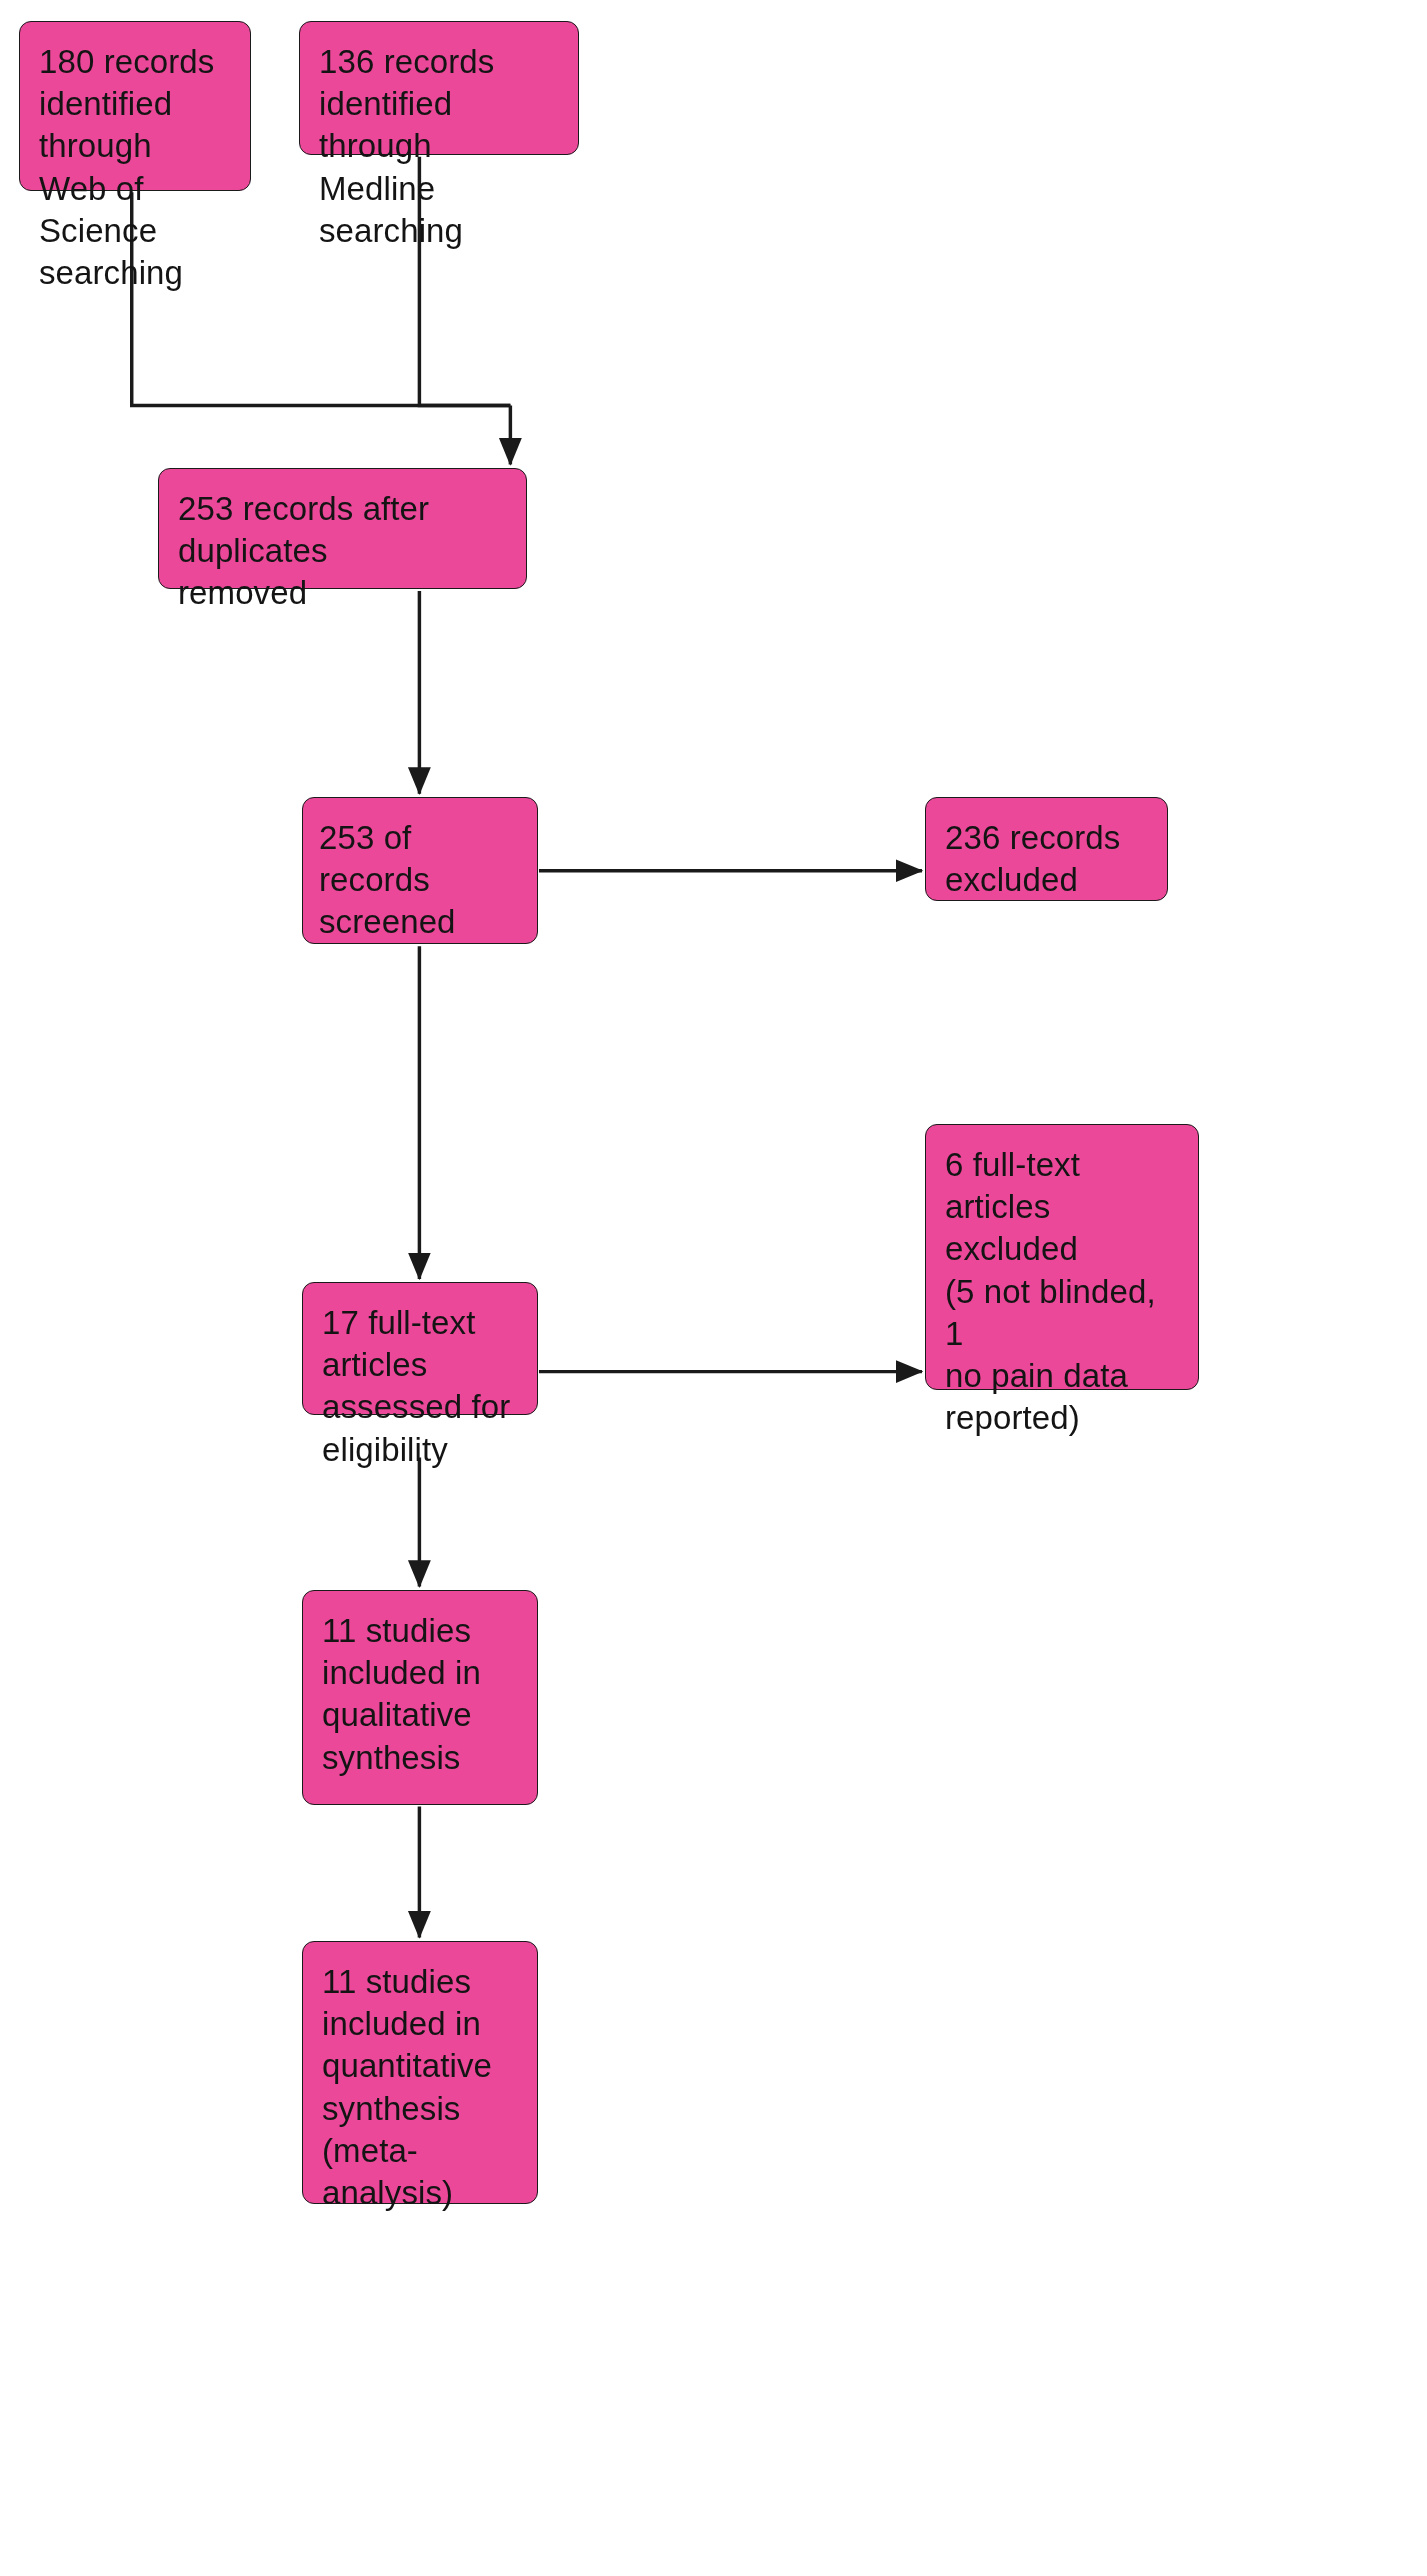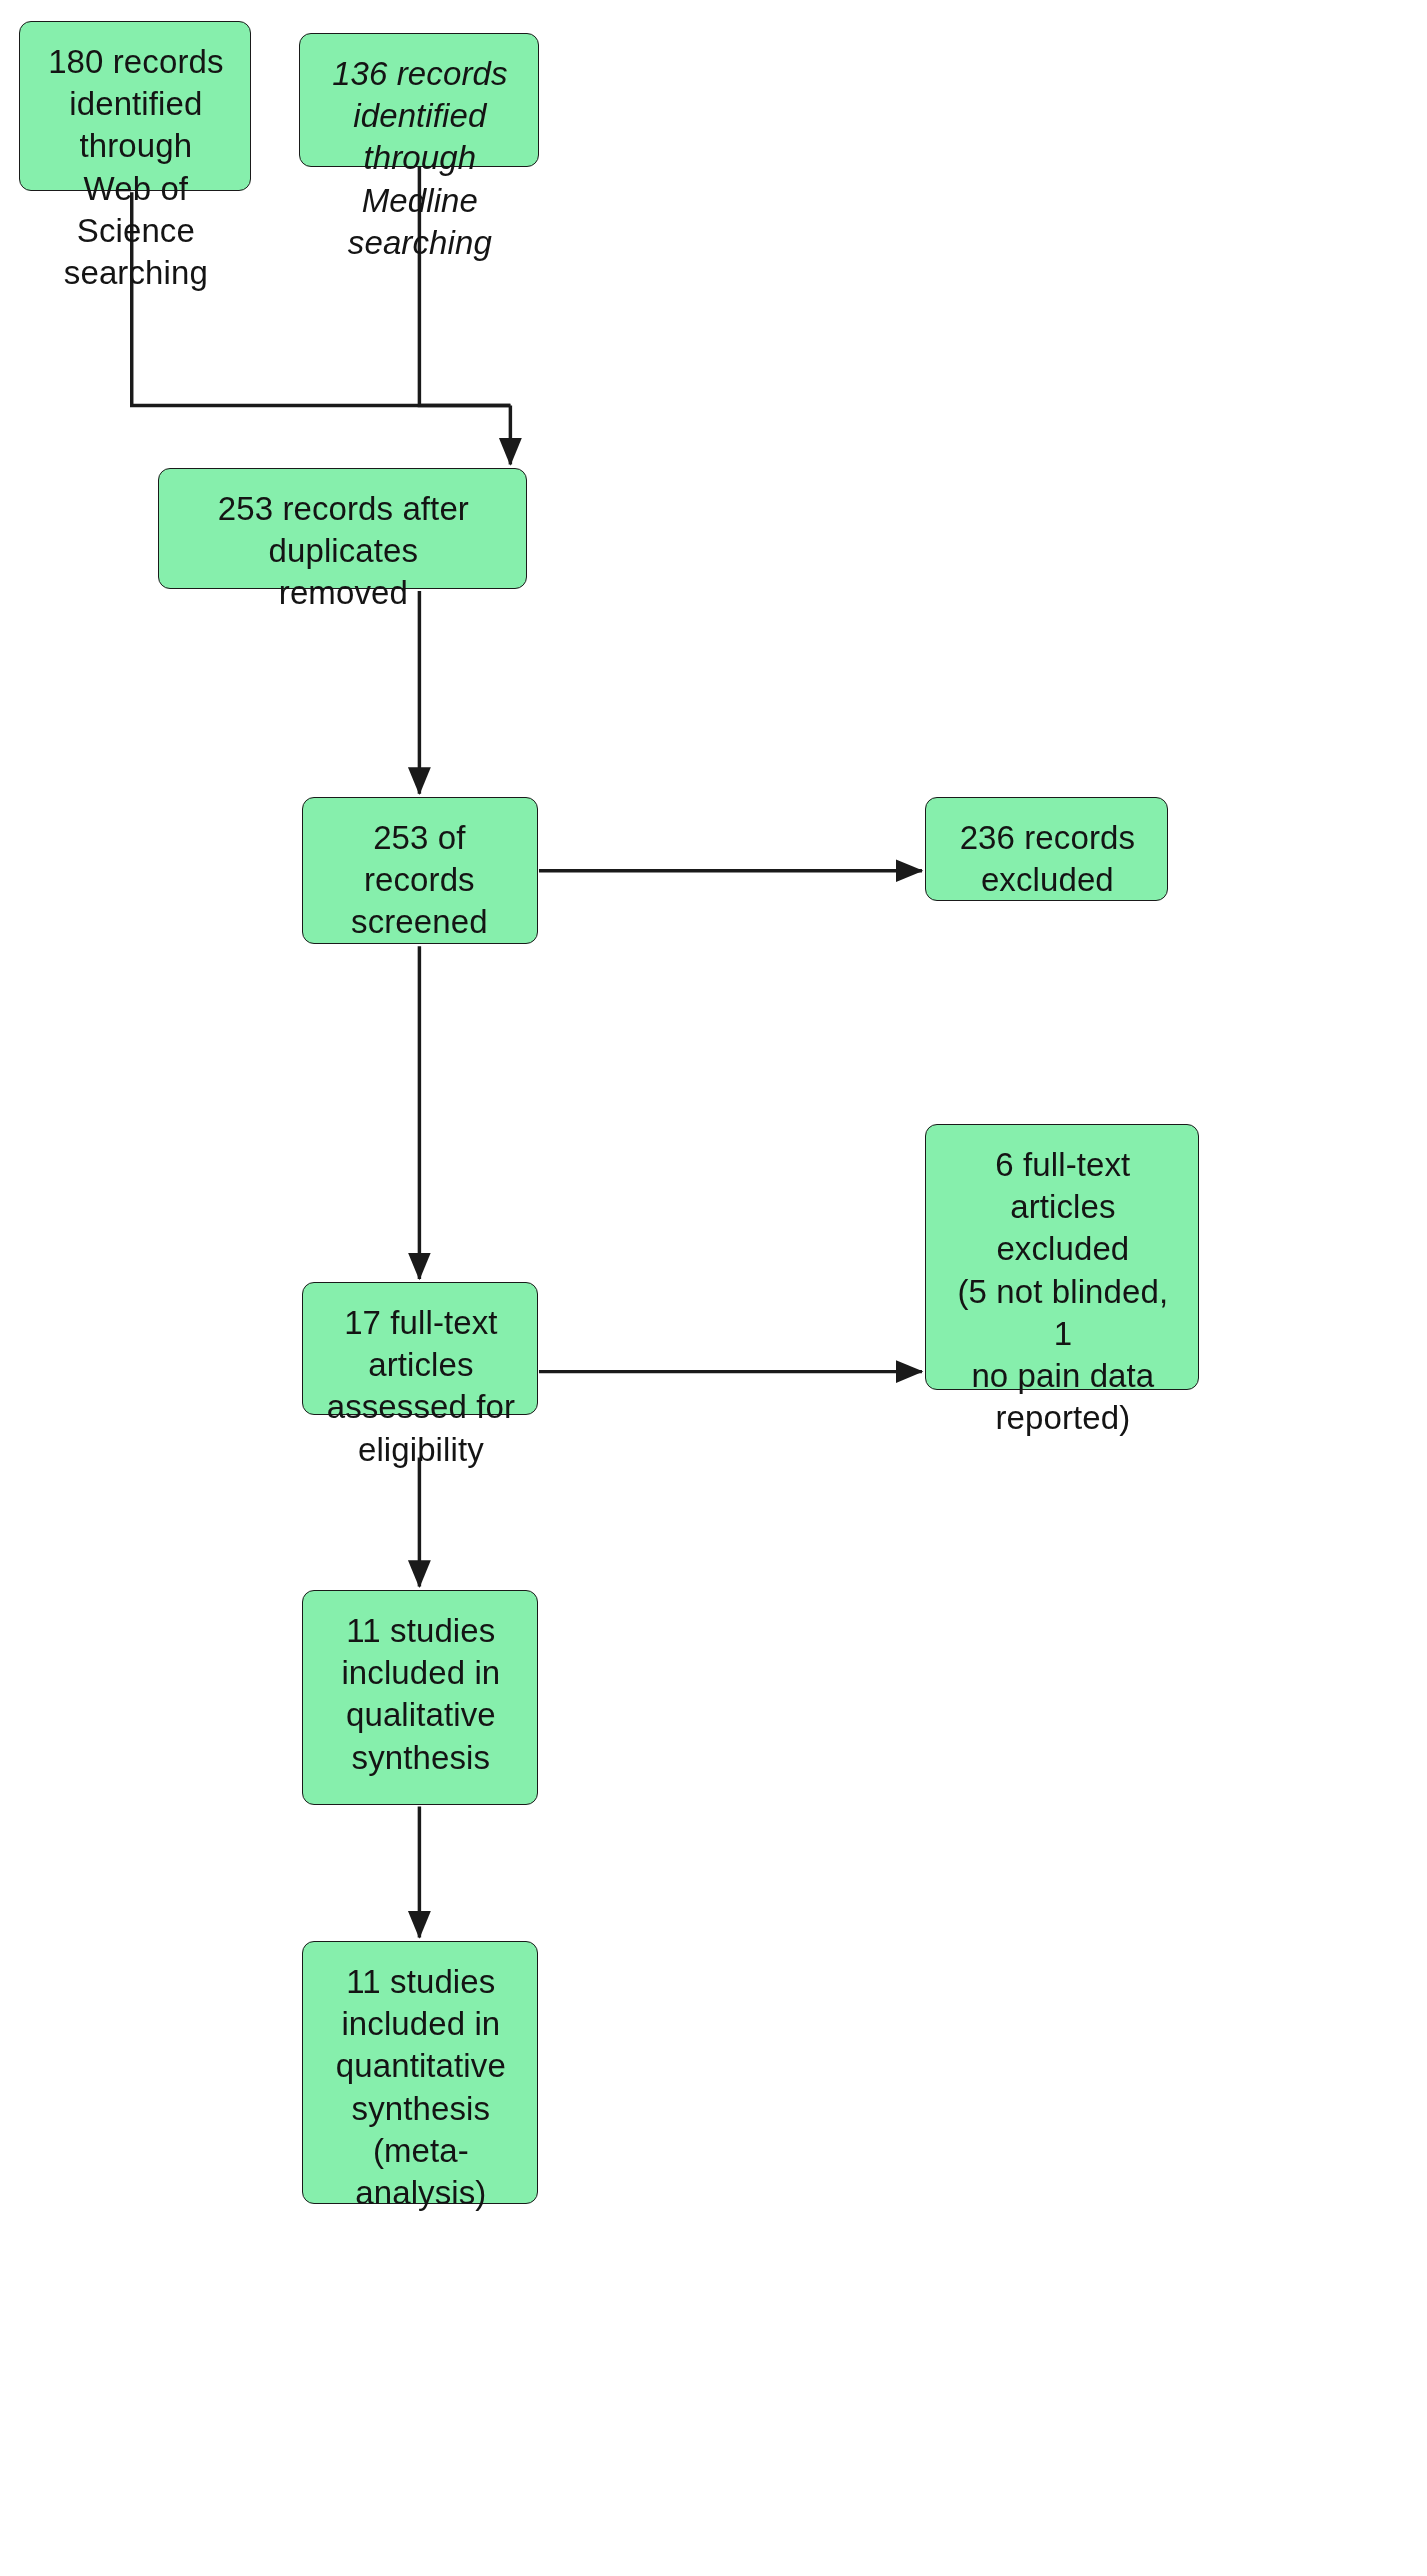--- a/index.html
+++ b/index.html
@@ -20,36 +20,35 @@
     position: absolute;
     left: 0;
     top: 0;
     width: 1428px;
     height: 2576px;
     pointer-events: none;
   }
   .flow-box {
     position: absolute;
     box-sizing: border-box;
-    background: #86efac;
+    background: #ec4899;
     border: 1.7px solid #1a1a1a;
     border-radius: 12px;
     padding: 19px 17.3px 15.6px 19px;
-    text-align: center;
   }
   .flow-box-text {
     font-size: 33px;
     line-height: 1.28;
     color: #141414;
     white-space: pre-line;
     letter-spacing: 0.1px;
   }
   
   #box-wos        { left: 19px;   top: 21px;   width: 232px; height: 170px; }
-  #box-medline    { left: 299px;  top: 33px;   width: 240px; height: 134px; font-style: italic; }
+  #box-medline    { left: 299px;  top: 21px;   width: 280px; height: 134px; }
   #box-dedup      { left: 158px;  top: 468px;  width: 369px; height: 121px; }
   #box-screened   { left: 302px;  top: 797px;  width: 236px; height: 147px; padding-left: 16px; }
   #box-excluded   { left: 925px; top: 797px;  width: 243px; height: 104px; }
   #box-fulltext   { left: 302px;  top: 1282px; width: 236px; height: 133px; }
   #box-ftexcluded { left: 925px; top: 1124px; width: 274px; height: 266px; }
   #box-qualit     { left: 302px;  top: 1590px; width: 236px; height: 215px; }
   #box-quant      { left: 302px;  top: 1941px; width: 236px; height: 263px; }
 </style>
 </head>
 <body>

